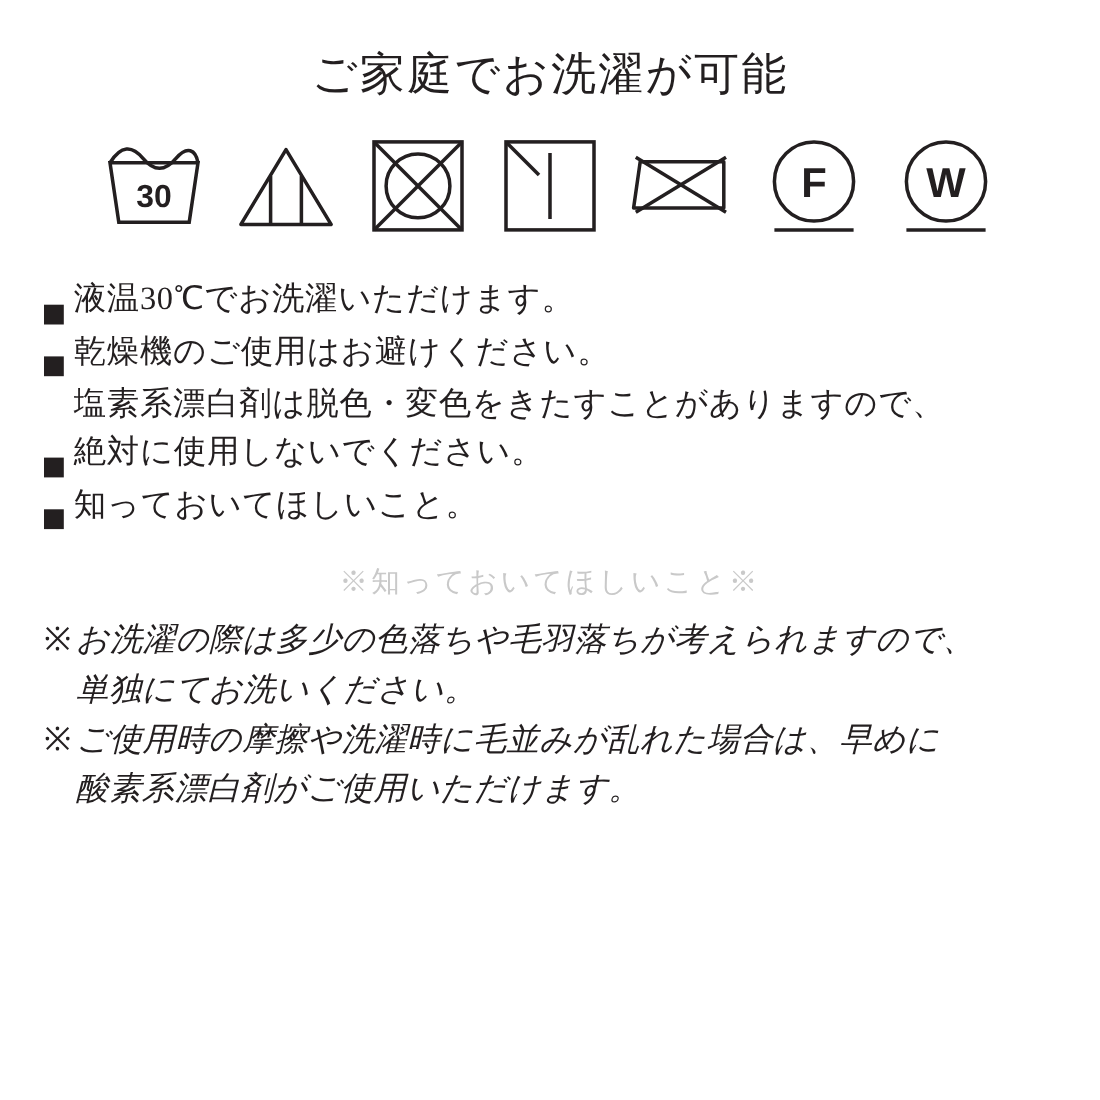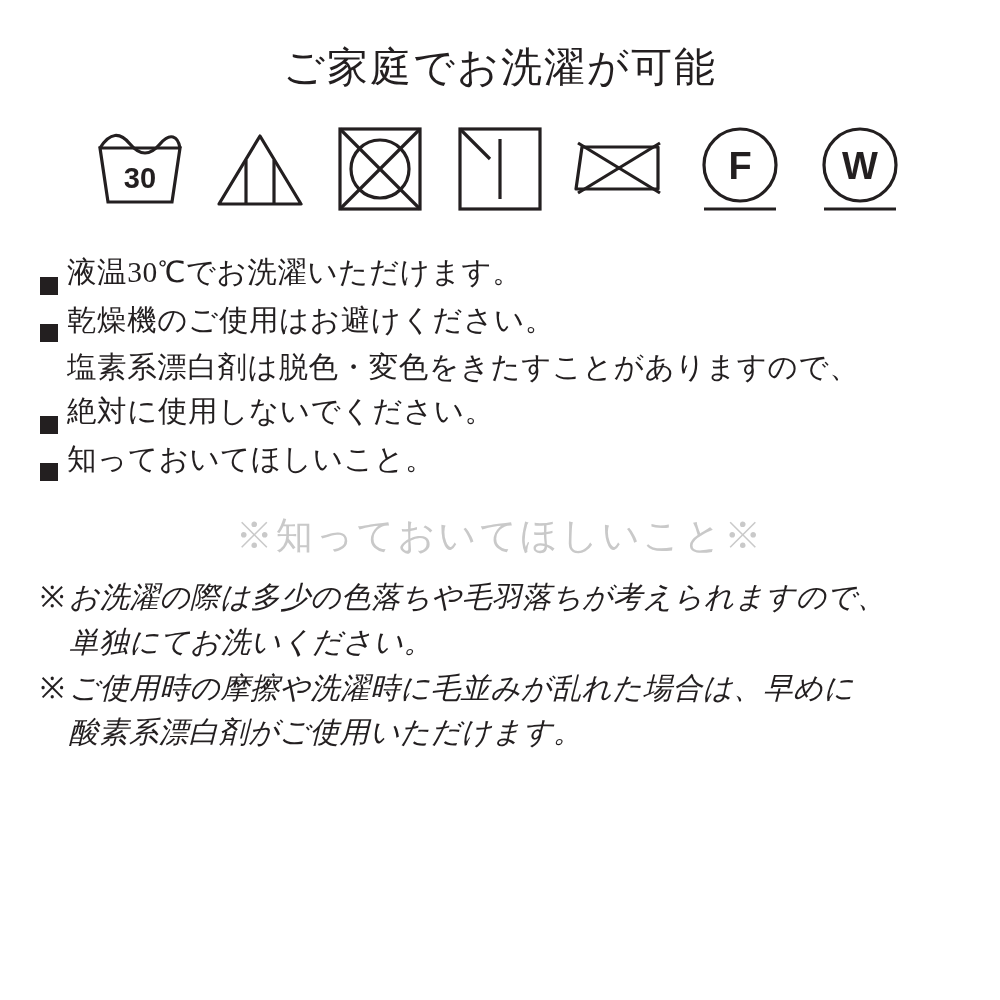--- a/index.html
+++ b/index.html
@@ -67,21 +67,21 @@
     background: #231f20;
     margin-top: 13px;
     margin-right: 9px;
   }
   .care-text {
     flex: 1 1 auto;
     white-space: pre-line;
   }
   .subtitle {
     text-align: center;
-    font-size: 37px;
+    font-size: 26px;
     color: #c9c9c9;
     letter-spacing: 3px;
     margin-top: 30px;
     font-family: "Liberation Serif", serif;
   }
   .note-list {
     margin: 14px 0 0 0;
     padding: 0 40px 0 40px;
   }
   .note-item {

